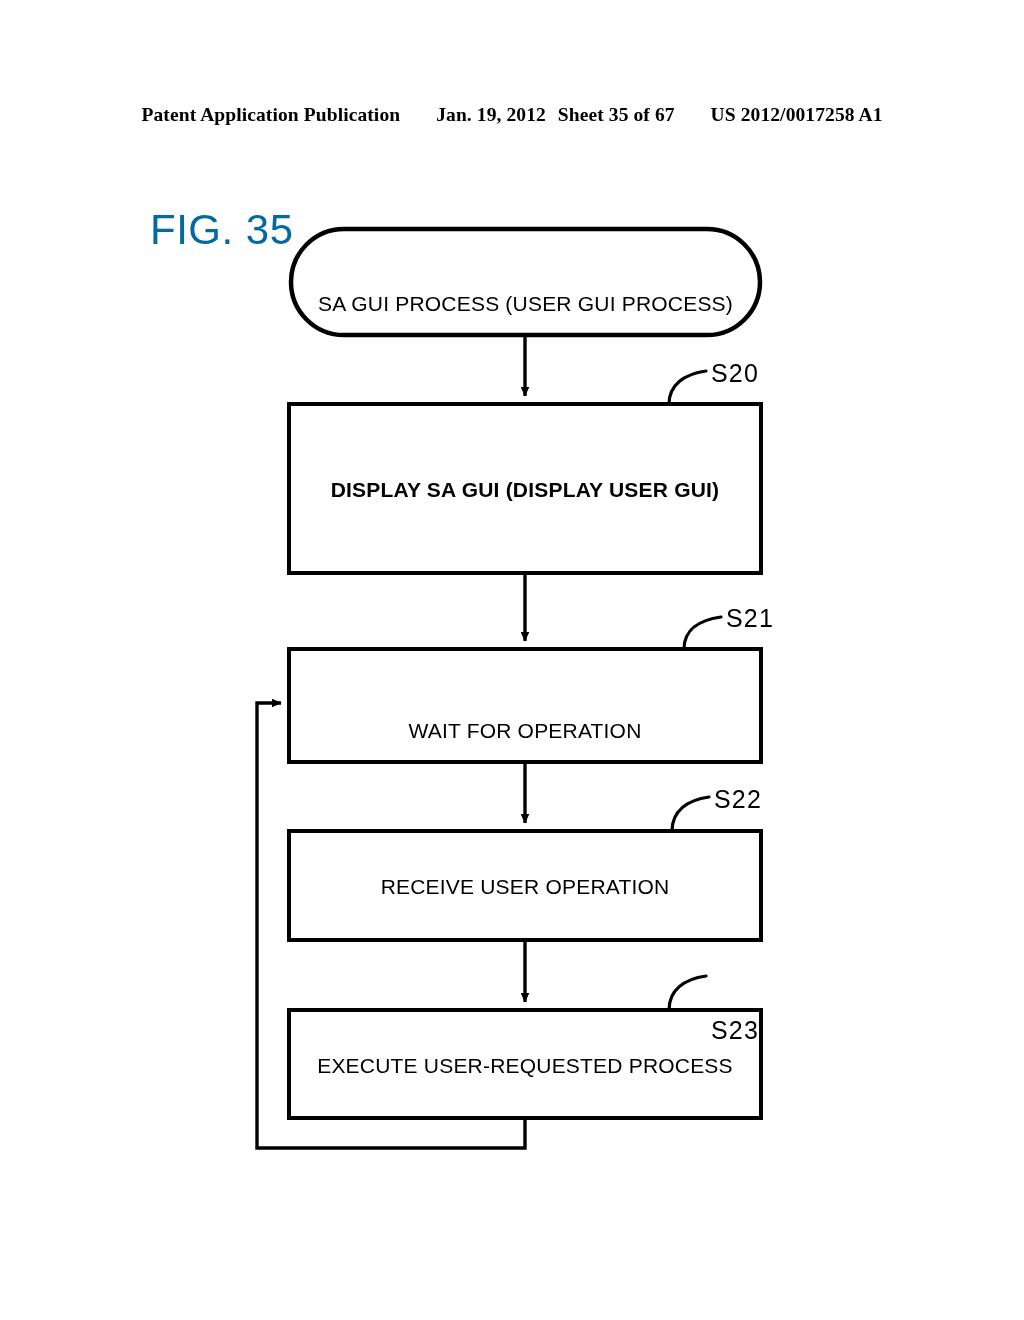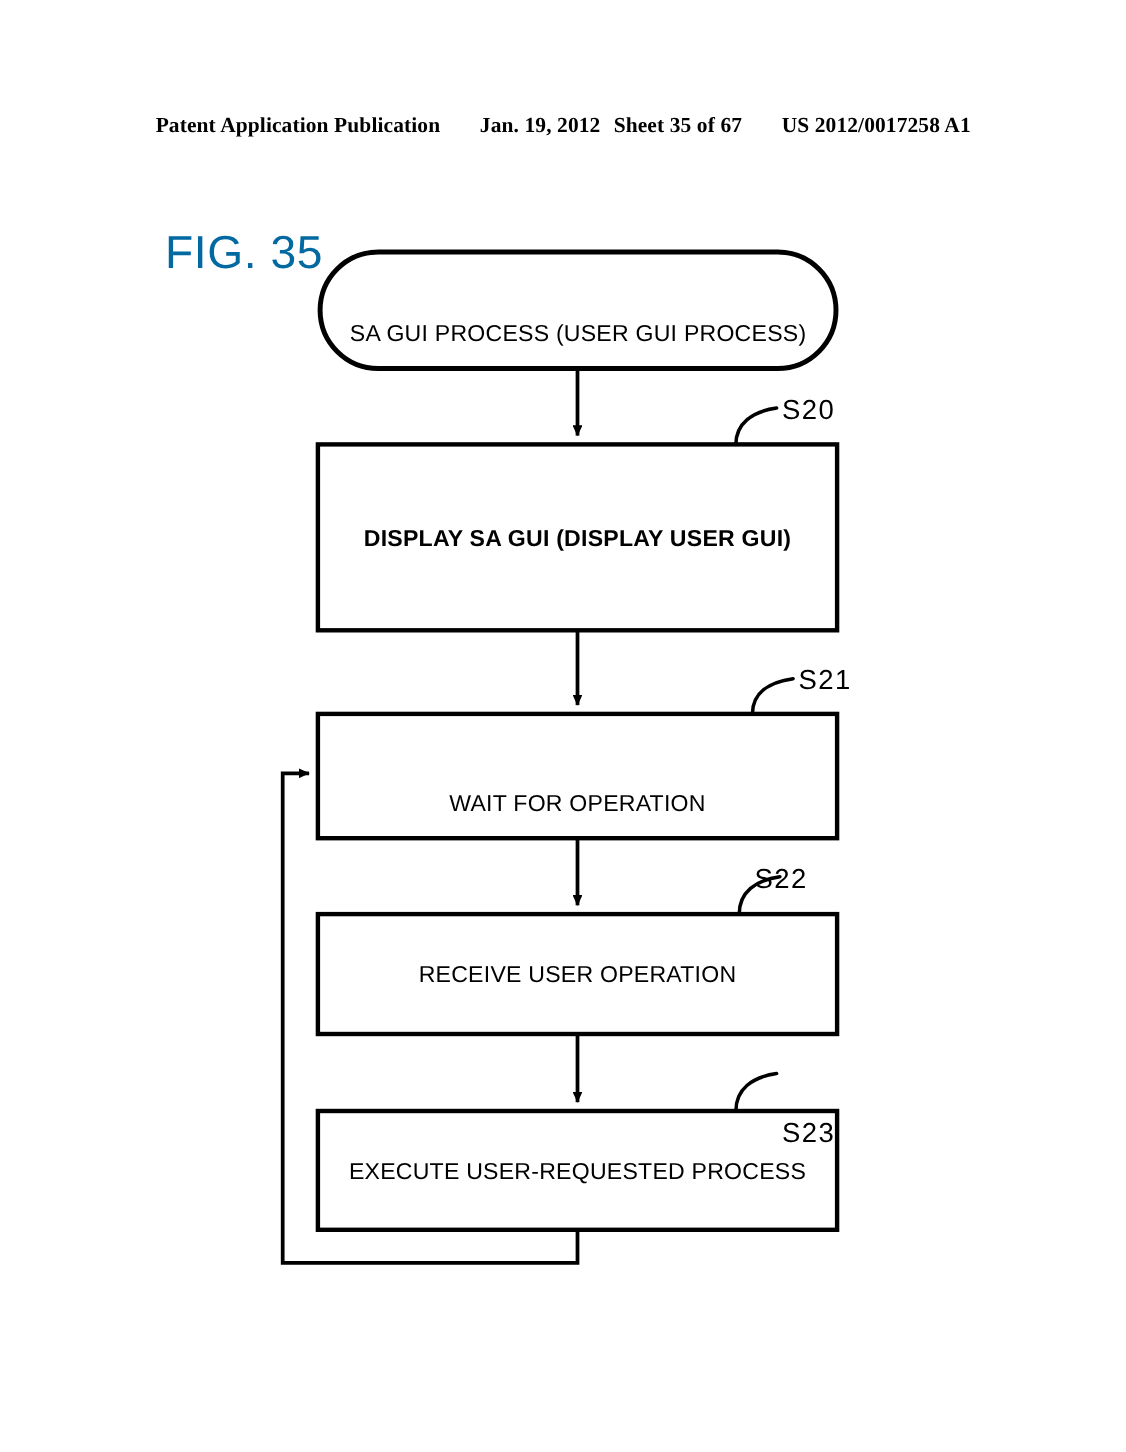--- a/index.html
+++ b/index.html
@@ -131,15 +131,15 @@
 <div class="node-text" style="left:289px; top:696px; width:472px;margin-top:24px;">WAIT FOR OPERATION</div>
 
 <div class="node-text" style="left:289px; top:876px; width:472px;">RECEIVE USER OPERATION</div>
 
 <div class="node-text" style="left:289px; top:1055px; width:472px;">EXECUTE USER-REQUESTED PROCESS</div>
 
 <div class="step-label" style="left:711px; top:361px;">S20</div>
 
 <div class="step-label" style="left:726px; top:606px;">S21</div>
 
-<div class="step-label" style="left:686px; top:787px;">S22</div>
+<div class="step-label" style="left:714px; top:787px;">S22</div>
 
 <div class="step-label" style="left:711px; top:1018px;">S23</div>
 
 </body></html>

